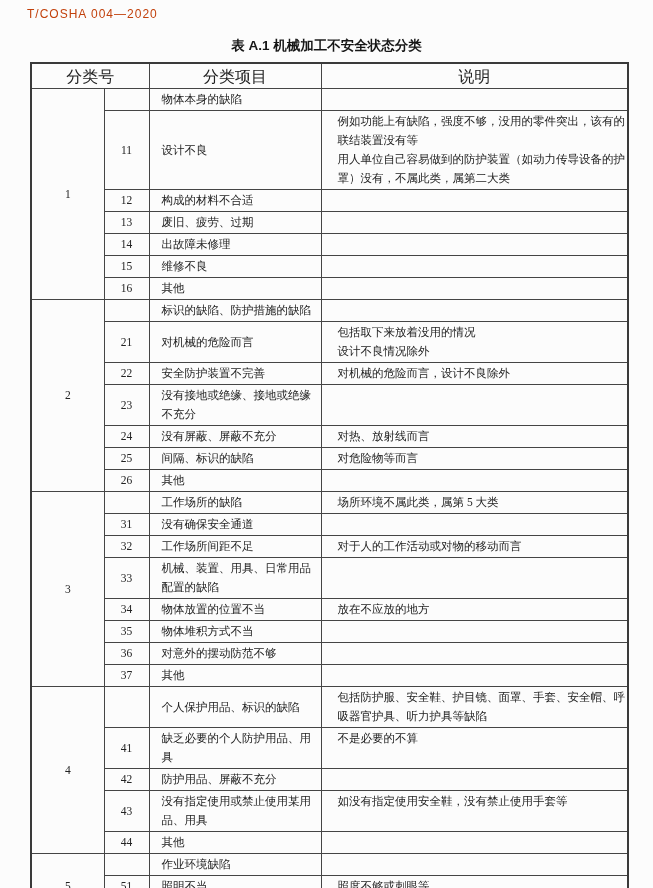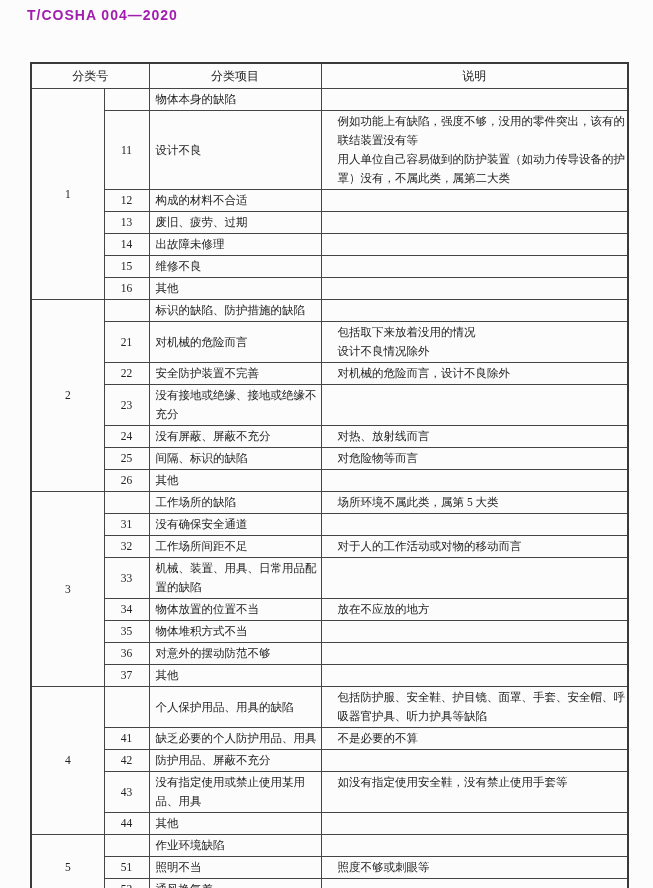--- a/index.html
+++ b/index.html
@@ -14,24 +14,24 @@
     background: #fcfcfc;
     color: #1e1e1e;
     font-family: "Liberation Serif", "DejaVu Serif", serif;
     overflow: hidden;
   }
   .doc-number {
     position: absolute;
     left: 27px;
     top: 7px;
     font-family: "Liberation Sans", "DejaVu Sans", sans-serif;
-    font-weight: bold;
-    font-size: 14px;
+    font-weight: normal;
+    font-size: 12px;
     letter-spacing: 1px;
-    color: #a21caf;
+    color: #c2410c;
   }
   .table-title {
     position: absolute;
     left: 0;
     top: 37px;
     width: 100%;
     text-align: center;
     font-family: "Liberation Sans", "DejaVu Sans", sans-serif;
     font-weight: bold;
     font-size: 13.5px;
@@ -50,53 +50,54 @@
     border: 1px solid #454545;
     font-size: 11.5px;
     line-height: 19px;
     padding: 1px 0;
     word-break: break-all;
     line-break: strict;
     color: #222;
   }
   .cls-table th {
     font-weight: normal;
-    font-size: 12px;
+    font-size: 16px;
     height: 22px;
     text-align: center;
     border-bottom-width: 1.5px;
   }
   td.group-cell {
     text-align: center;
     vertical-align: middle;
   }
   td.num-cell {
     text-align: center;
     vertical-align: middle;
   }
   td.item-cell {
     vertical-align: middle;
-    padding-left: 6px;
+    padding-left: 12px;
     padding-right: 1px;
   }
   td.desc-cell {
     vertical-align: top;
     padding-left: 16px;
     padding-right: 1px;
     margin-top: 28px;
   }
   td.desc-cell .desc-line { margin: 0; }
 </style>
 </head>
 <body>
 
 <div class="page">
 
   <div class="doc-number">T/COSHA 004—2020</div>
 
+  <div class="table-title">表 A.1  机械加工不安全状态分类</div>
 
   <table class="cls-table">
     <colgroup>
       <col style="width:73px">
       <col style="width:45px">
       <col style="width:172px">
       <col style="width:307px">
     </colgroup>
     <thead>
       <tr>
@@ -234,21 +235,21 @@
           <td class="desc-cell"></td>
         </tr>
         <tr>
           <td class="num-cell">37</td>
           <td class="item-cell">其他</td>
           <td class="desc-cell"></td>
         </tr>
         <tr>
           <td class="group-cell" rowspan="5">4</td>
           <td class="num-cell"></td>
-          <td class="item-cell">个人保护用品、用具的缺陷</td>
+          <td class="item-cell">个人保护用品、标识的缺陷</td>
           <td class="desc-cell">
             <div class="desc-line">包括防护服、安全鞋、护目镜、面罩、手套、安全帽、呼吸器官护具、听力护具等缺陷</div>
           </td>
         </tr>
         <tr>
           <td class="num-cell">41</td>
           <td class="item-cell">缺乏必要的个人防护用品、用具</td>
           <td class="desc-cell">
             <div class="desc-line">不是必要的不算</div>
           </td>

